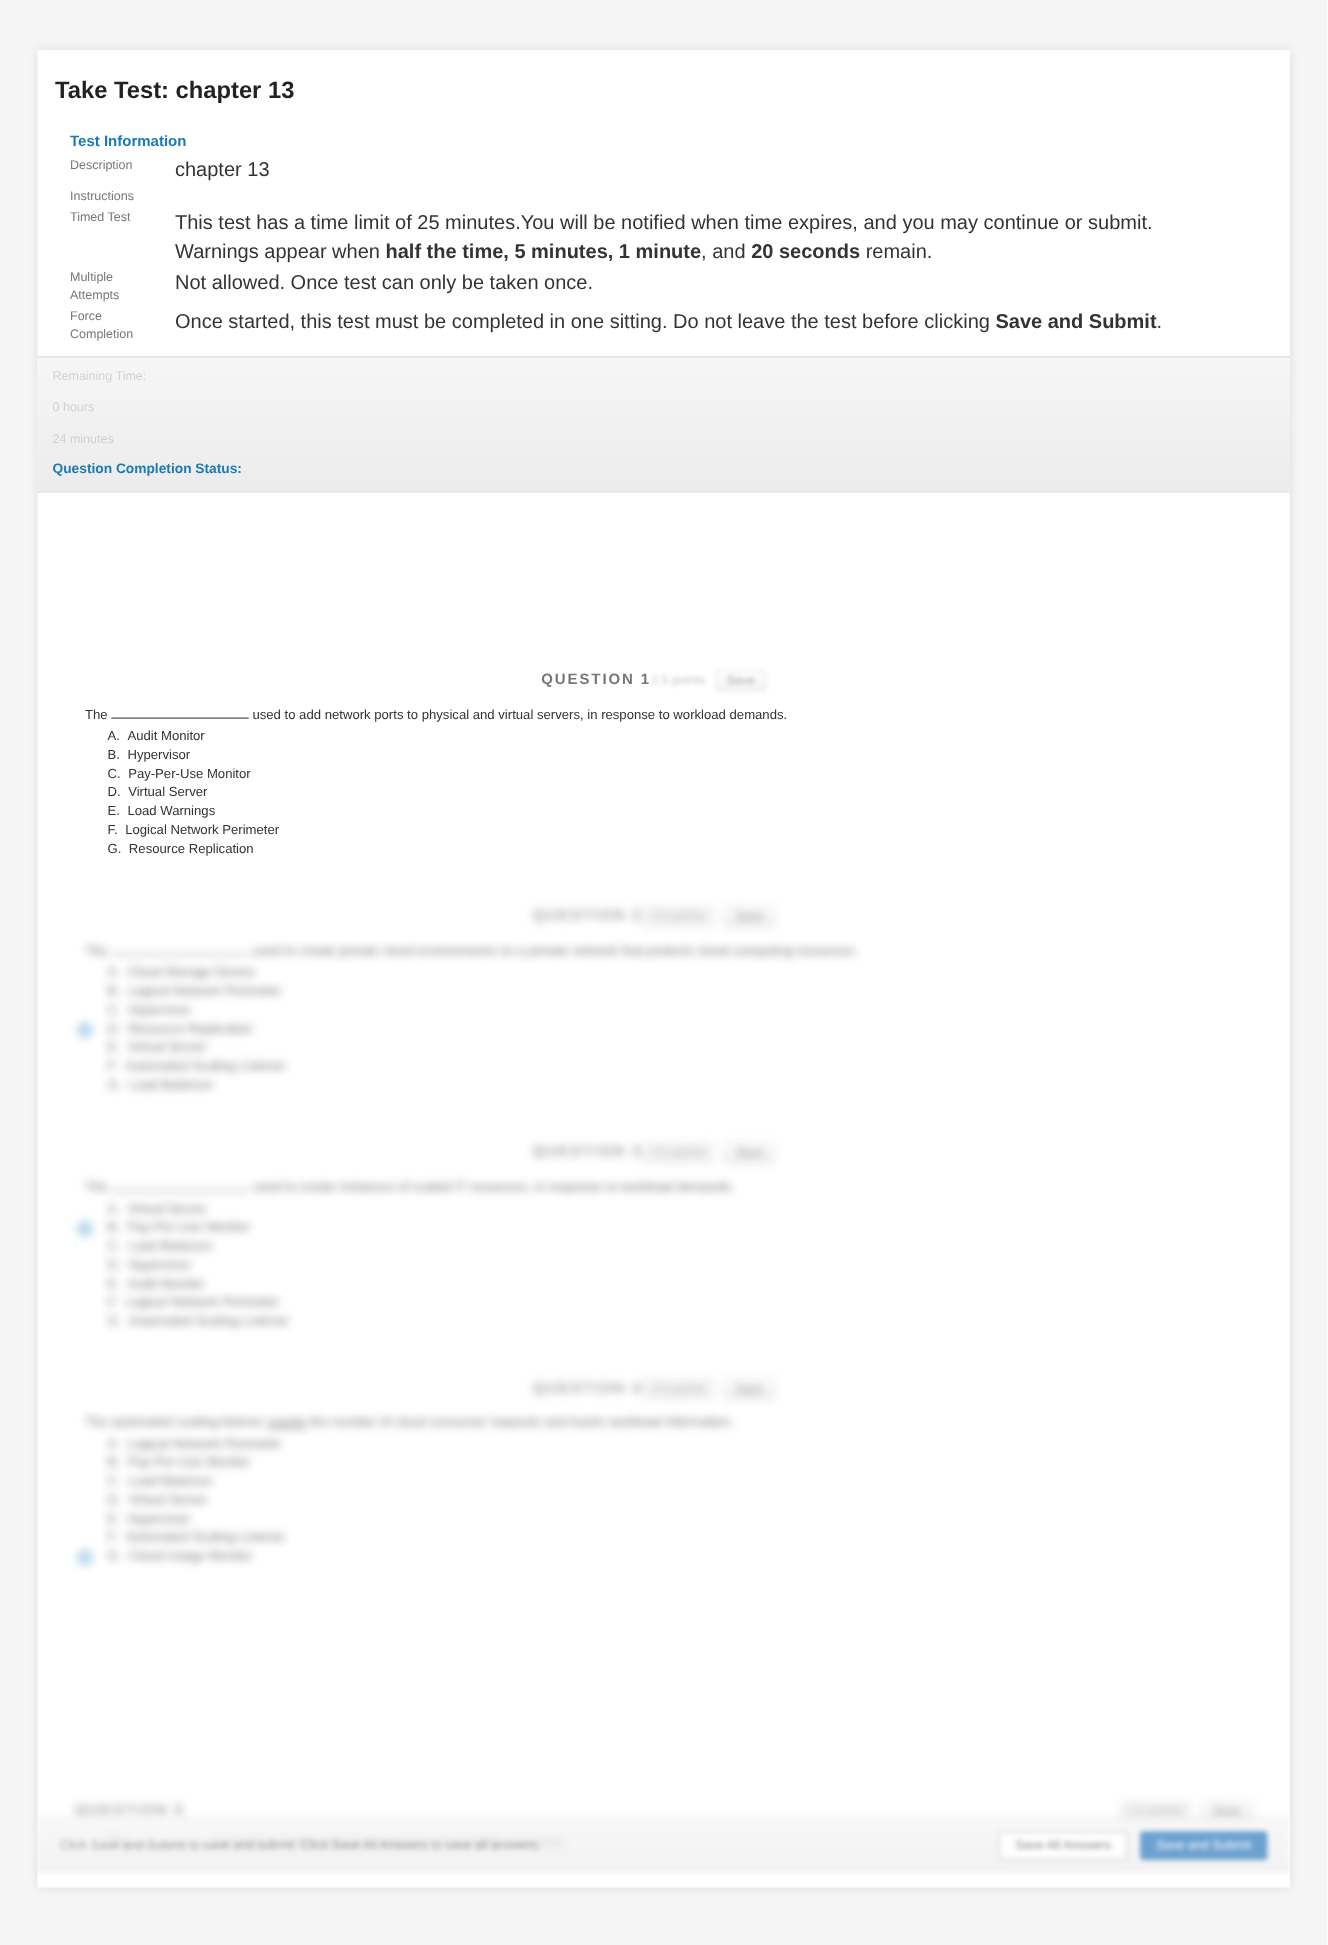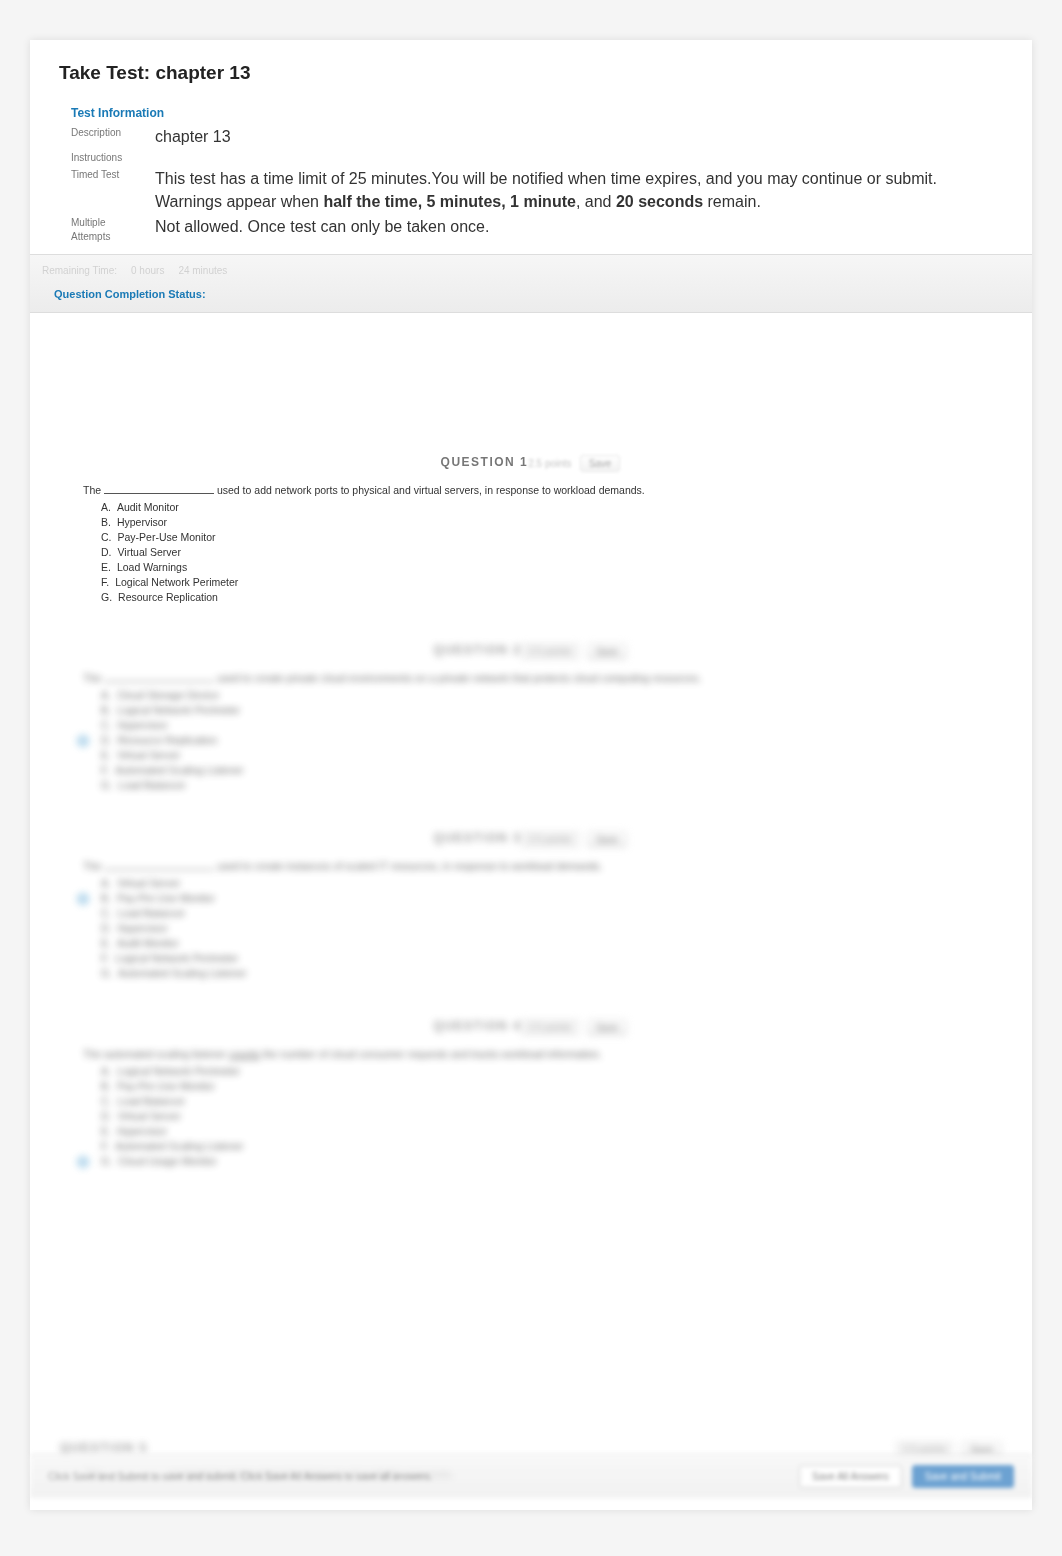--- a/index.html
+++ b/index.html
@@ -10,21 +10,21 @@
     color: #333;
     font-size: 11px;
   }
   .page {
     background: #fff;
     box-shadow: 0 0 8px rgba(0,0,0,0.1);
     padding: 0;
     position: relative;
     min-height: 1470px;
   }
-  .page-inner { padding: 22px 30px 0 29px; }
+  .page-inner { padding: 22px 30px 0 14px; }
   h1.page-title {
     font-size: 19px;
     font-weight: 700;
     color: #222;
     margin-bottom: 22px;
   }
   .section-head {
     color: #1a7ab6;
     font-weight: 700;
     font-size: 12px;
@@ -44,26 +44,27 @@
     padding: 10px 12px;
   }
   .bar-row1 {
     display: flex;
     gap: 14px;
     color: #bbb;
     font-size: 10px;
     filter: blur(0.6px);
     opacity: 0.6;
     margin-bottom: 12px;
+    flex-direction: column;
   }
   .qcs {
     color: #1a7ab6;
     font-weight: 700;
     font-size: 11px;
-    margin: 4px 0 2px 12px;
+    margin: 4px 0 2px 0;
   }
 
   .question-block {
     margin: 120px 12px 30px 12px;
   }
   .question-block.blurred {
     margin-top: 40px;
     filter: blur(3.5px);
     opacity: 0.7;
     user-select: none;
@@ -202,20 +203,26 @@
         <div class="info-label">Timed Test</div>
         <div class="info-value">
           <span>This test has a time limit of 25 minutes.You will be notified when time expires, and you may continue or submit.</span><br>
           <span>Warnings appear when </span><b>half the time, 5 minutes, 1 minute</b><span>, and </span><b>20 seconds</b><span> remain.</span>
         </div>
       </div>
       <div class="info-row">
         <div class="info-label">Multiple Attempts</div>
         <div class="info-value">Not allowed. Once test can only be taken once.</div>
       </div>
+      <div class="info-row">
+        <div class="info-label">Force Completion</div>
+        <div class="info-value">
+          <span>Once started, this test must be completed in one sitting. Do not leave the test before clicking </span><b>Save and Submit</b><span>.</span>
+        </div>
+      </div>
     </div>
   </div>
 
   <div class="bar-wrap">
     <div class="bar-row1">
       <span>Remaining Time:</span>
       <span>0 hours</span>
       <span>24 minutes</span>
     </div>
     <div class="qcs">Question Completion Status:</div>

